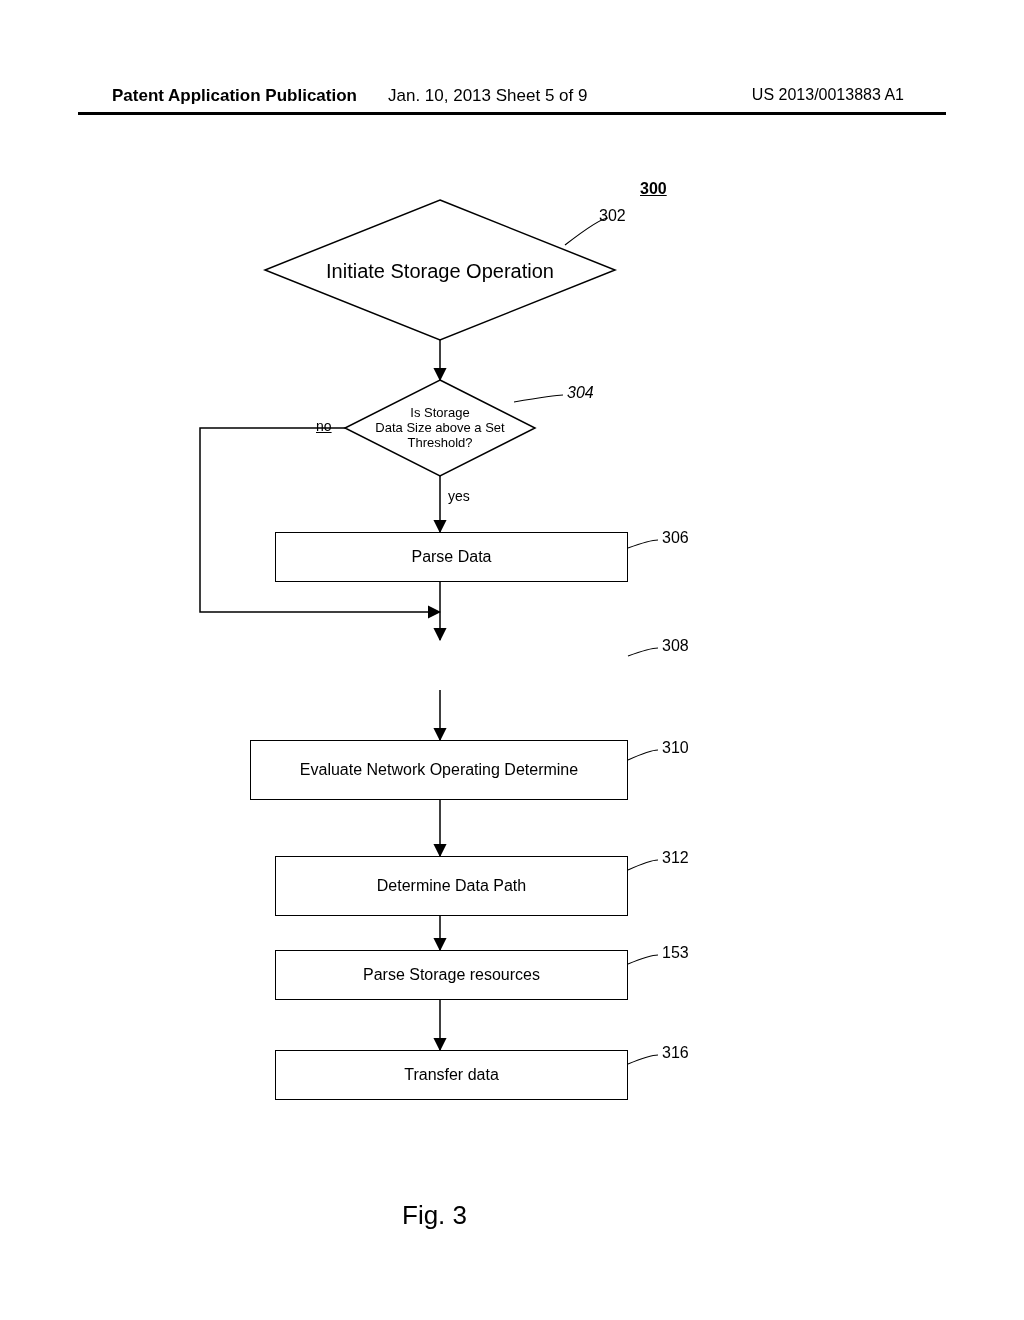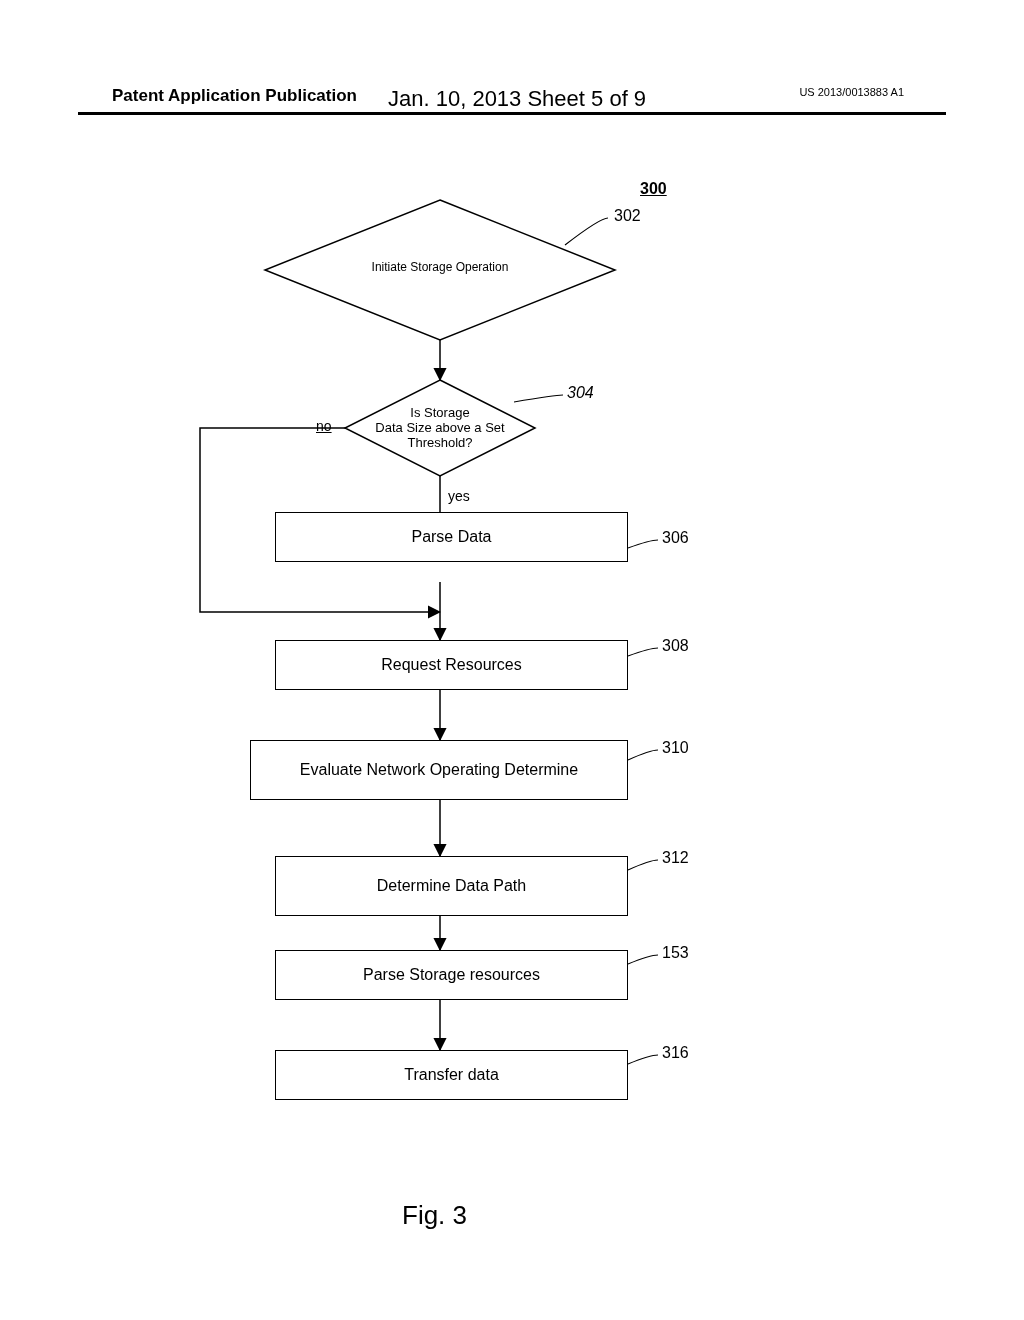--- a/index.html
+++ b/index.html
@@ -14,22 +14,22 @@
     width: 1024px;
     height: 1320px;
   }
   .header {
     position: absolute;
     top: 86px;
     left: 0;
     width: 100%;
   }
   .header .left  { position: absolute; left: 112px; font-weight: bold; font-size: 17px; }
-  .header .mid   { position: absolute; left: 388px; font-size: 22px; }
-  .header .right { position: absolute; right: 120px; font-size: 11px; }
+  .header .mid   { position: absolute; left: 388px; font-size: 17px; }
+  .header .right { position: absolute; right: 120px; font-size: 16px; }
   .hr {
     position: absolute;
     top: 112px;
     left: 78px;
     width: 868px;
     height: 3px;
     background: #000;
   }
   .abs { position: absolute; }
   .ref { font-size: 16px; }
@@ -93,39 +93,36 @@
     <path d="M565,245 Q600,218 608,218" fill="none" stroke="#000" stroke-width="1.2"></path>
     <path d="M514,402 Q555,395 563,395" fill="none" stroke="#000" stroke-width="1.2"></path>
     <path d="M628,548 Q650,540 658,540" fill="none" stroke="#000" stroke-width="1.2"></path>
     <path d="M628,656 Q650,648 658,648" fill="none" stroke="#000" stroke-width="1.2"></path>
     <path d="M628,760 Q650,750 658,750" fill="none" stroke="#000" stroke-width="1.2"></path>
     <path d="M628,870 Q650,860 658,860" fill="none" stroke="#000" stroke-width="1.2"></path>
     <path d="M628,964 Q650,955 658,955" fill="none" stroke="#000" stroke-width="1.2"></path>
     <path d="M628,1064 Q650,1055 658,1055" fill="none" stroke="#000" stroke-width="1.2"></path>
   </svg>
 
-  <div class="abs" style="left:320px; top:260px; width:240px; text-align:center; font-size:12px;">Initiate Storage Operation</div>
-  <div class="abs ref" style="left:614px; top:207px;">302</div>
+  <div class="abs" style="left:320px; top:260px; width:240px; text-align:center; font-size:20px;">Initiate Storage Operation</div>
+  <div class="abs ref" style="left:599px; top:207px;">302</div>
 
   <div class="abs" style="left:370px; top:406px; width:140px; text-align:center; font-size:13px; white-space:pre-line; line-height:1.15;">Is Storage
 Data Size above a Set
 Threshold?</div>
   <div class="abs ref" style="left:567px; top:384px;font-style:italic;">304</div>
 
   <div class="abs edge-label no" style="left:316px; top:418px;">no</div>
   <div class="abs edge-label" style="left:448px; top:488px;">yes</div>
 
-  <div class="abs box" style="left:275px; top:512px; width:353px; height:50px;">
+  <div class="abs box" style="left:275px; top:532px; width:353px; height:50px;">
     <span>Parse Data</span>
   </div>
   <div class="abs ref" style="left:662px; top:529px;">306</div>
 
-  <div class="abs box" style="left:275px; top:640px; width:353px; height:50px;">
-    <span>Request Resources</span>
-  </div>
   <div class="abs ref" style="left:662px; top:637px;">308</div>
 
   <div class="abs box" style="left:250px; top:740px; width:378px; height:60px;">
     <span>Evaluate Network Operating Determine</span>
   </div>
   <div class="abs ref" style="left:662px; top:739px;">310</div>
 
   <div class="abs box" style="left:275px; top:856px; width:353px; height:60px;">
     <span>Determine Data Path</span>
   </div>

